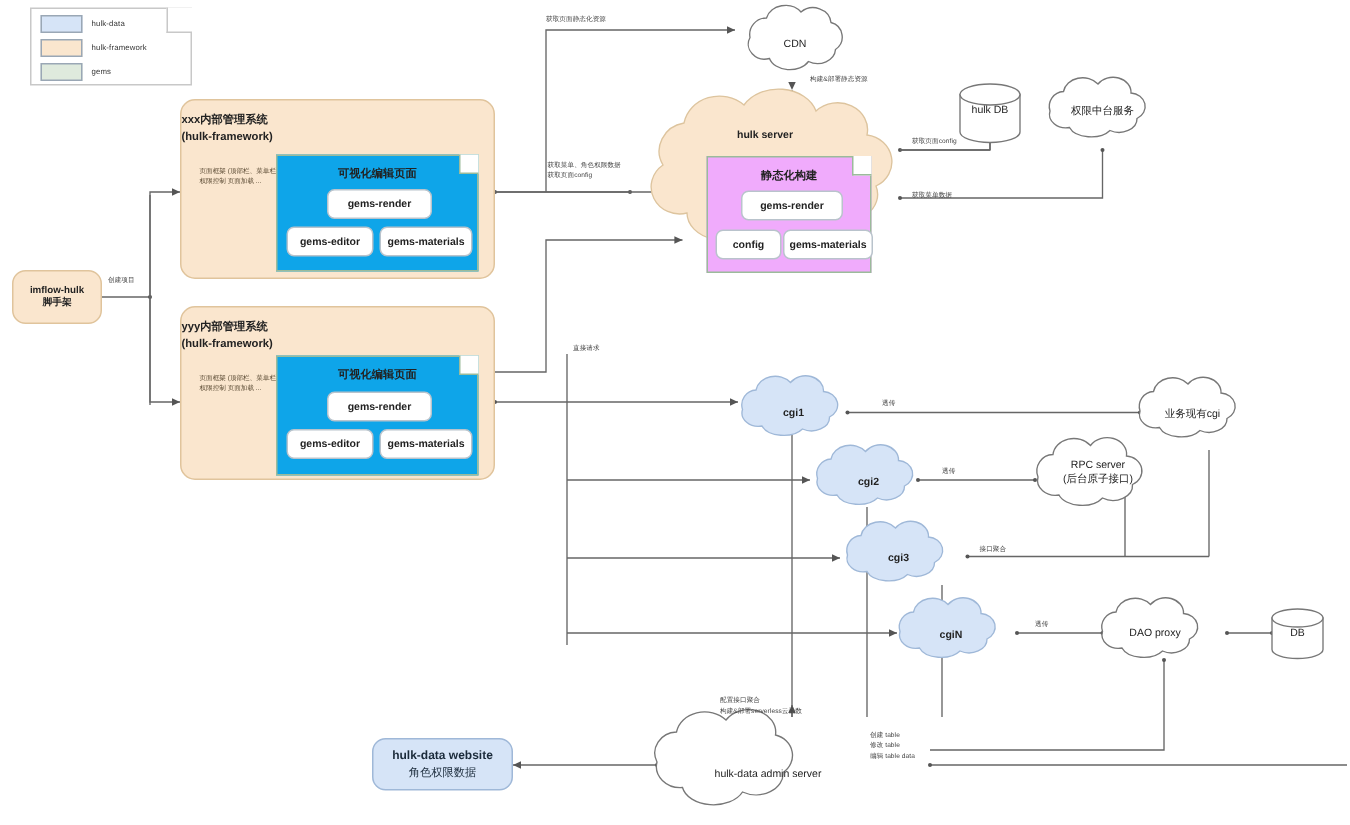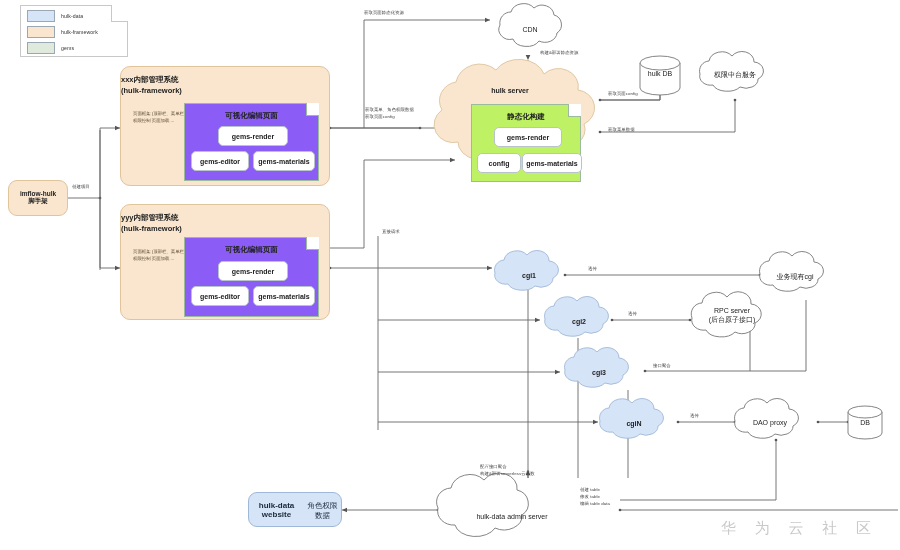--- a/index.html
+++ b/index.html
@@ -49,21 +49,21 @@
   }
   .fw-title{
     position:absolute;left:0;right:0;top:8px;
     font-weight:bold;font-size:7.5px;color:#222;line-height:1.45;
   }
   .fw-sidenote{
     position:absolute;left:12px;top:44px;width:58px;
     font-size:4.4px;color:#5a4a33;line-height:1.55;
   }
   .gems-panel{
-    position:absolute;background:#8b5cf6;
+    position:absolute;background:#0ea5e9;
   }
   .gems-title{
     position:absolute;left:0;right:0;top:7px;text-align:center;
     font-size:7.5px;font-weight:bold;color:#222;
   }
 
   
   .cloud-label{
     position:absolute;left:0;right:0;text-align:center;
     font-size:7px;color:#222;line-height:1.35;
@@ -73,21 +73,21 @@
 
   
   .elabel{
     position:absolute;font-size:4.4px;color:#444;line-height:1.6;white-space:pre;
     letter-spacing:.05px;
   }
 
   
   .blue-box{
     background:#d6e4f7;border:1px solid #9fb8d8;border-radius:9px;
-    display:flex;flex-direction:row;align-items:center;justify-content:center;
+    display:flex;flex-direction:column;align-items:center;justify-content:center;
     text-align:center;
   }
   .blue-box .l1{font-weight:bold;font-size:8px;color:#1a2a3a;}
   .blue-box .l2{font-size:7.5px;color:#1a2a3a;margin-top:2px;}
 
   
   .watermark{
     position:absolute;right:22px;bottom:12px;
     font-size:15px;color:#c9c9c9;letter-spacing:7px;
     font-family:"DejaVu Sans",sans-serif;
@@ -231,21 +231,21 @@
     </g>
   </svg>
   <div class="cloud-label" style="left:495px;top:25px;width:70px;">CDN</div>
 
   <svg class="layer">
     <g fill="#fae6ce" stroke="#ddc49e" stroke-width="0.9">
       <path d="M442,110 a20,19 0 0 1 14,-28 a24,22 0 0 1 40,-12 a26,20 0 0 1 48,4 a20,18 0 0 1 34,16 a19,18 0 0 1 6,34 a22,18 0 0 1 -30,22 a26,18 0 0 1 -52,6 a24,18 0 0 1 -44,-10 a19,18 0 0 1 -16,-32 z"></path>
     </g>
   </svg>
   <div class="cloud-label bold" style="left:450px;top:86px;width:120px;">hulk server</div>
-  <div class="node gems-panel note-box" style="left:471px;top:104px;width:110px;height:78px;background:#bef264;">
+  <div class="node gems-panel note-box" style="left:471px;top:104px;width:110px;height:78px;background:#f0abfc;">
     <div class="corner"></div>
     <div class="gems-title">静态化构建</div>
     <div class="white-pill" style="position:absolute;left:22px;top:22px;width:66px;height:18px;">gems-render</div>
     <div class="white-pill" style="position:absolute;left:5px;top:48px;width:42px;height:18px;">config</div>
     <div class="white-pill" style="position:absolute;left:50px;top:48px;width:58px;height:18px;">gems-materials</div>
   </div>
 
   <svg class="layer">
     <g fill="#ffffff" stroke="#777" stroke-width="0.9">
       <path d="M640,63 L640,88 a20,7 0 0 0 40,0 L680,63 z"></path>
@@ -307,15 +307,14 @@
   <div class="elabel" style="left:588px;top:265px;">透传</div>
   <div class="elabel" style="left:628px;top:310px;">透传</div>
   <div class="elabel" style="left:653px;top:362px;">接口聚合</div>
   <div class="elabel" style="left:690px;top:412px;">透传</div>
   <div class="elabel" style="left:480px;top:463px;">配置接口聚合
 构建&amp;部署serverless云函数</div>
   <div class="elabel" style="left:580px;top:486px;">创建 table
 修改 table
 编辑 table data</div>
 
-  <div class="watermark">华 为 云 社 区</div>
 
 </div>
 
 </body></html>

